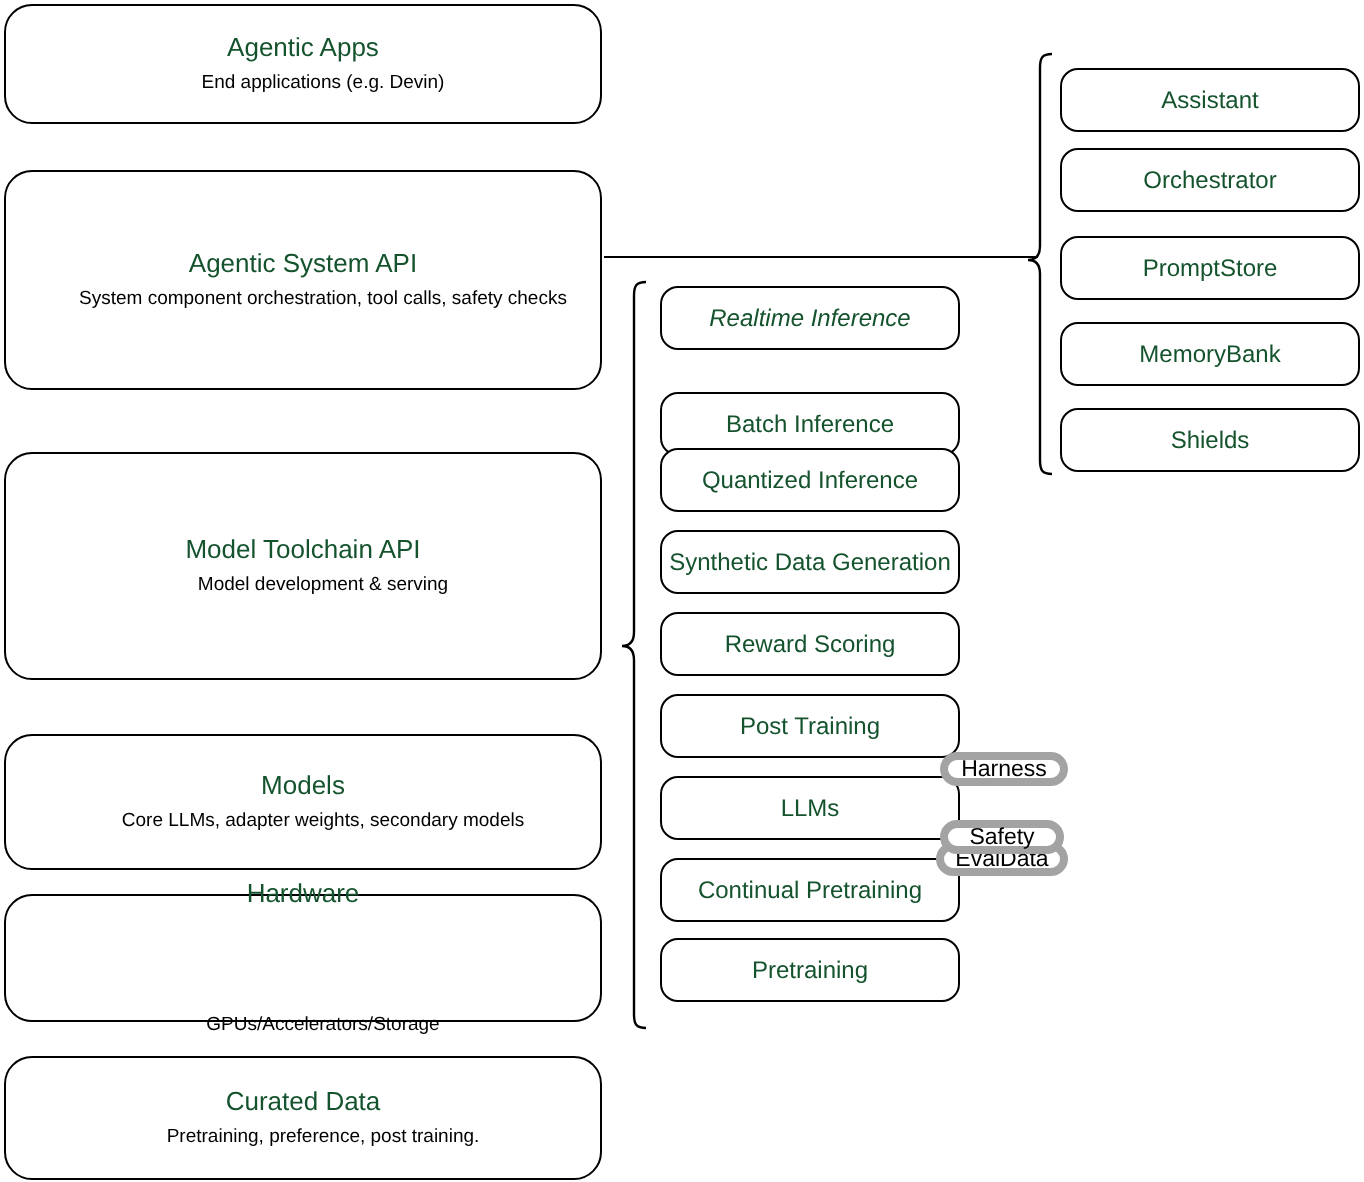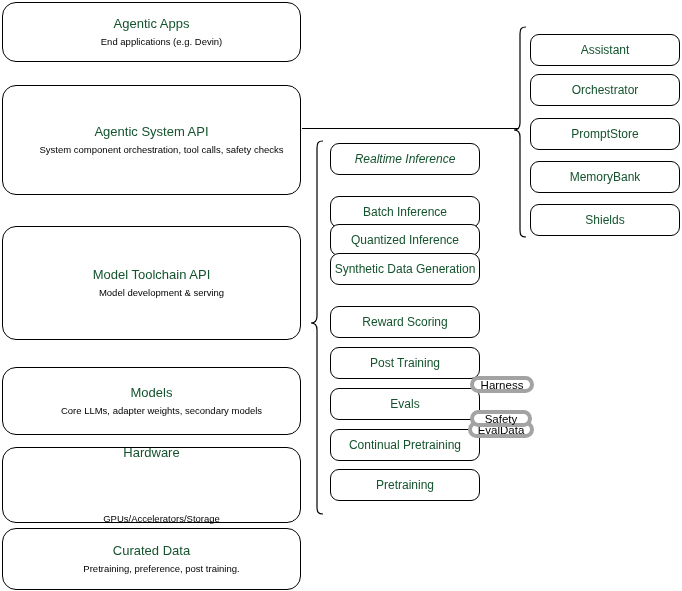--- a/index.html
+++ b/index.html
@@ -125,21 +125,21 @@
   <div class="box layer-box" style="top:226px;height:114px;">
     <div class="title">Model Toolchain API</div>
     <div class="subtitle">Model development &amp; serving</div>
   </div>
 
   <div class="box layer-box" style="top:367px;height:68px;">
     <div class="title">Models</div>
     <div class="subtitle">Core LLMs, adapter weights, secondary models</div>
   </div>
 
-  <div class="box layer-box" style="top:447px;height:76px;gap:48px;">
+  <div class="box layer-box" style="top:447px;height:64px;gap:48px;">
     <div class="title">Hardware</div>
     <div class="subtitle">GPUs/Accelerators/Storage</div>
   </div>
 
   <div class="box layer-box" style="top:528px;height:62px;">
     <div class="title">Curated Data</div>
     <div class="subtitle">Pretraining, preference, post training.</div>
   </div>
 
   <div class="connector" style="left:302px;top:128px;width:217px;"></div>
@@ -170,31 +170,31 @@
 
   <div class="box cap-box" style="top:143px;font-style:italic;">
     <div class="title">Realtime Inference</div>
   </div>
   <div class="box cap-box" style="top:196px;">
     <div class="title">Batch Inference</div>
   </div>
   <div class="box cap-box" style="top:224px;">
     <div class="title">Quantized Inference</div>
   </div>
-  <div class="box cap-box" style="top:253px;">
+  <div class="box cap-box" style="top:265px;">
     <div class="title">Synthetic Data Generation</div>
   </div>
   <div class="box cap-box" style="top:306px;">
     <div class="title">Reward Scoring</div>
   </div>
   <div class="box cap-box" style="top:347px;">
     <div class="title">Post Training</div>
   </div>
   <div class="box cap-box" style="top:388px;">
-    <div class="title">Evals</div>
+    <div class="title">LLMs</div>
   </div>
   <div class="box cap-box" style="top:429px;">
     <div class="title">Continual Pretraining</div>
   </div>
   <div class="box cap-box" style="top:469px;">
     <div class="title">Pretraining</div>
   </div>
 
   <div class="pill" style="left:470px;top:376px;width:64px;">Harness</div>
   <div class="pill" style="left:468px;top:393px;width:66px;margin-top:28px;">EvalData</div>

